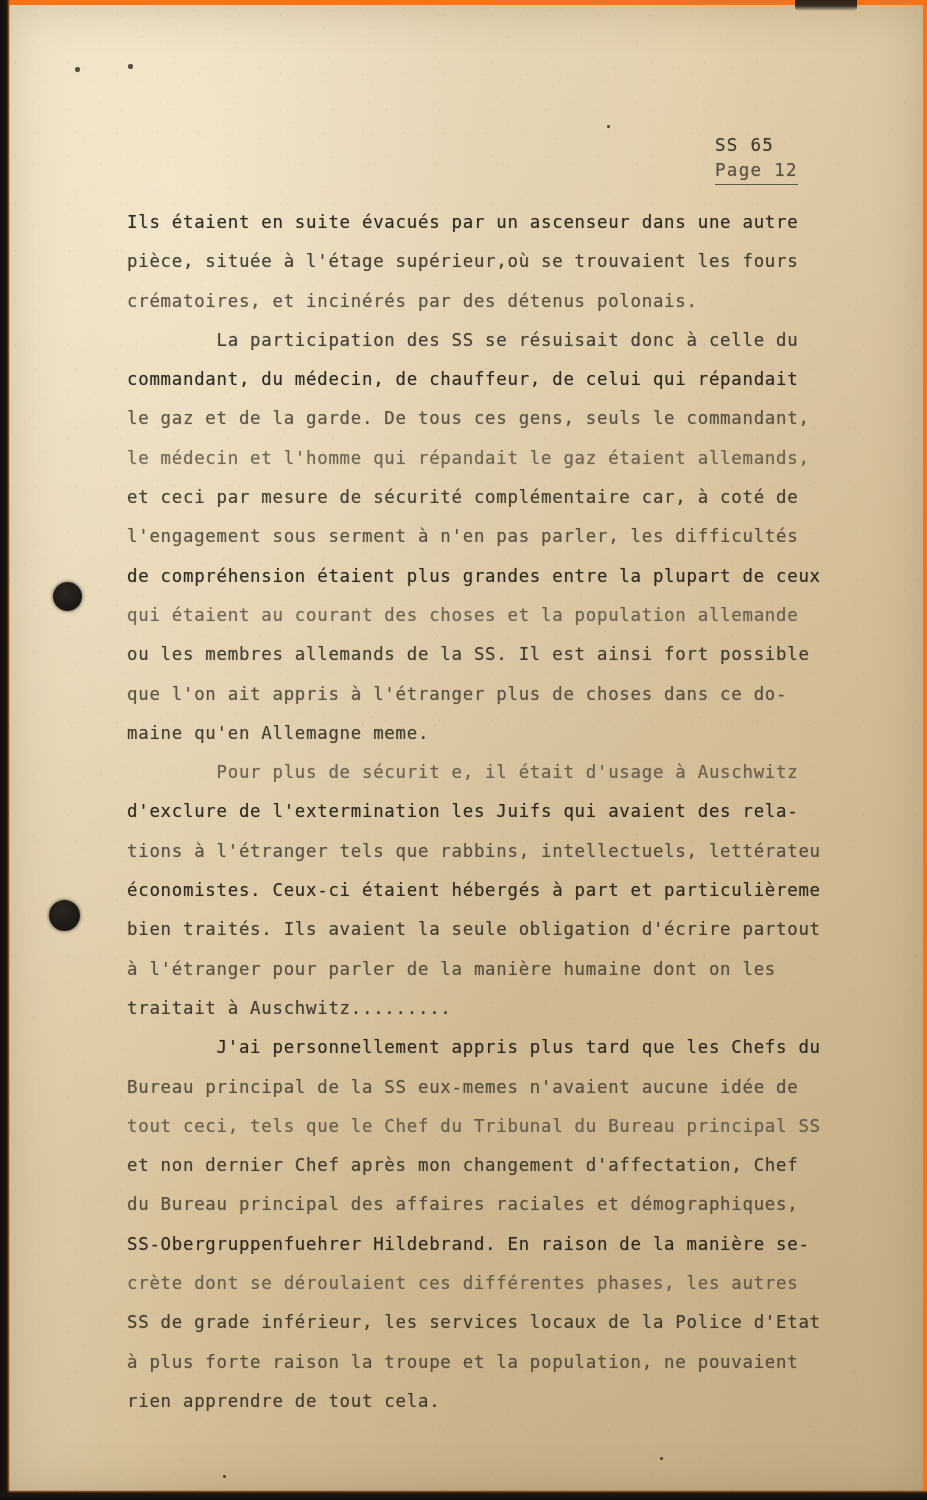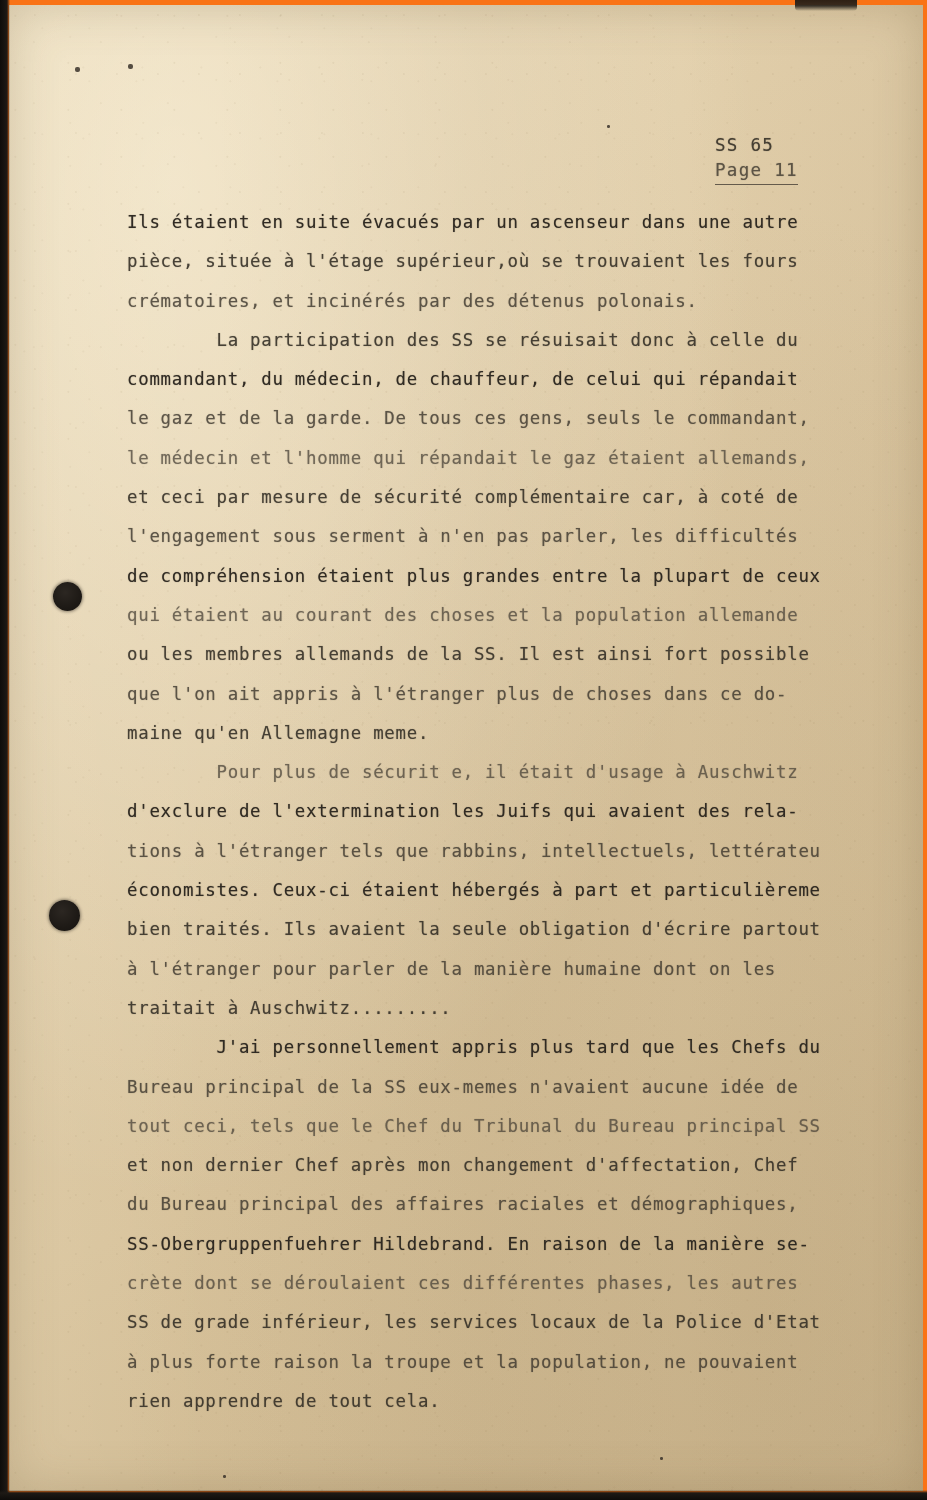--- a/index.html
+++ b/index.html
@@ -136,21 +136,21 @@
 </head>
 <body>
 
 <div id="page">
   <div id="paper">
     <div id="grain"></div>
     <div id="banding"></div>
 
     <div id="header">
       <div class="hline ink-1">SS 65</div>
-      <div class="hline"><span class="page-line ink-2">Page 11</span></div>
+      <div class="hline"><span class="page-line ink-2">Page 12</span></div>
     </div>
 
     <div id="body-text"><div><div class="ln ink-0">Ils étaient en suite évacués par un ascenseur dans une autre</div><div class="ln ink-1">pièce, située à l'étage supérieur,où se trouvaient les fours</div><div class="ln ink-2">crématoires, et incinérés par des détenus polonais.</div></div><div><div class="ln ink-1">        La participation des SS se résuisait donc à celle du</div><div class="ln ink-0">commandant, du médecin, de chauffeur, de celui qui répandait</div><div class="ln ink-2">le gaz et de la garde. De tous ces gens, seuls le commandant,</div><div class="ln ink-3">le médecin et l'homme qui répandait le gaz étaient allemands,</div><div class="ln ink-1">et ceci par mesure de sécurité complémentaire car, à coté de</div><div class="ln ink-2">l'engagement sous serment à n'en pas parler, les difficultés</div><div class="ln ink-0">de compréhension étaient plus grandes entre la plupart de ceux</div><div class="ln ink-3">qui étaient au courant des choses et la population allemande</div><div class="ln ink-1">ou les membres allemands de la SS. Il est ainsi fort possible</div><div class="ln ink-2">que l'on ait appris à l'étranger plus de choses dans ce do-</div><div class="ln ink-1">maine qu'en Allemagne meme.</div></div><div><div class="ln ink-3">        Pour plus de sécurit e, il était d'usage à Auschwitz</div><div class="ln ink-0">d'exclure de l'extermination les Juifs qui avaient des rela-</div><div class="ln ink-2">tions à l'étranger tels que rabbins, intellectuels, lettérateu</div><div class="ln ink-0">économistes. Ceux-ci étaient hébergés à part et particulièreme</div><div class="ln ink-1">bien traités. Ils avaient la seule obligation d'écrire partout</div><div class="ln ink-2">à l'étranger pour parler de la manière humaine dont on les</div><div class="ln ink-1">traitait à Auschwitz.........</div></div><div><div class="ln ink-0">        J'ai personnellement appris plus tard que les Chefs du</div><div class="ln ink-2">Bureau principal de la SS eux-memes n'avaient aucune idée de</div><div class="ln ink-3">tout ceci, tels que le Chef du Tribunal du Bureau principal SS</div><div class="ln ink-1">et non dernier Chef après mon changement d'affectation, Chef</div><div class="ln ink-2">du Bureau principal des affaires raciales et démographiques,</div><div class="ln ink-0">SS-Obergruppenfuehrer Hildebrand. En raison de la manière se-</div><div class="ln ink-3">crète dont se déroulaient ces différentes phases, les autres</div><div class="ln ink-1">SS de grade inférieur, les services locaux de la Police d'Etat</div><div class="ln ink-2">à plus forte raison la troupe et la population, ne pouvaient</div><div class="ln ink-1">rien apprendre de tout cela.</div></div></div>
 
     <div id="blemish-layer">
         <div class="blot" style="left: 44px; top: 577px; width: 29px; height: 29px;"></div>
         <div class="blot" style="left: 40px; top: 895px; width: 31px; height: 31px;"></div>
         <div class="speck" style="left: 66px; top: 62px; width: 5px; height: 5px;"></div>
         <div class="speck" style="left: 119px; top: 59px; width: 5px; height: 5px;"></div>
         <div class="speck" style="left: 598px; top: 120px; width: 3px; height: 3px;"></div>

